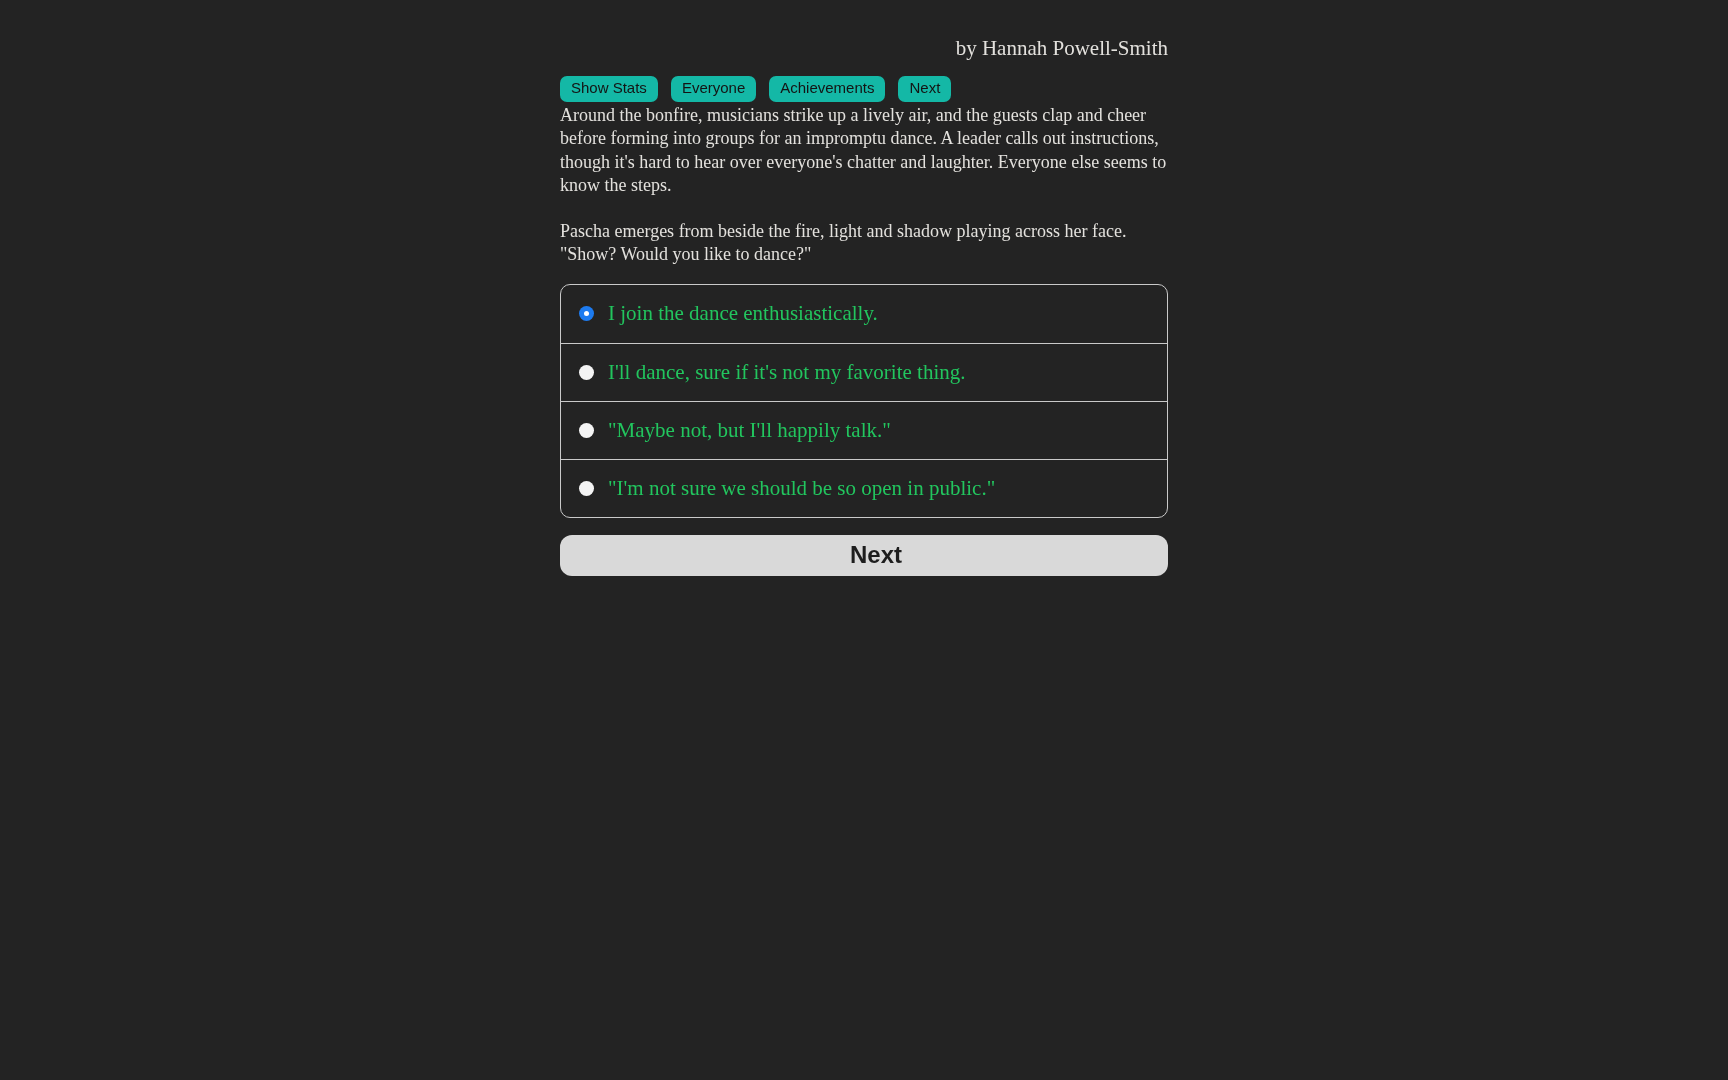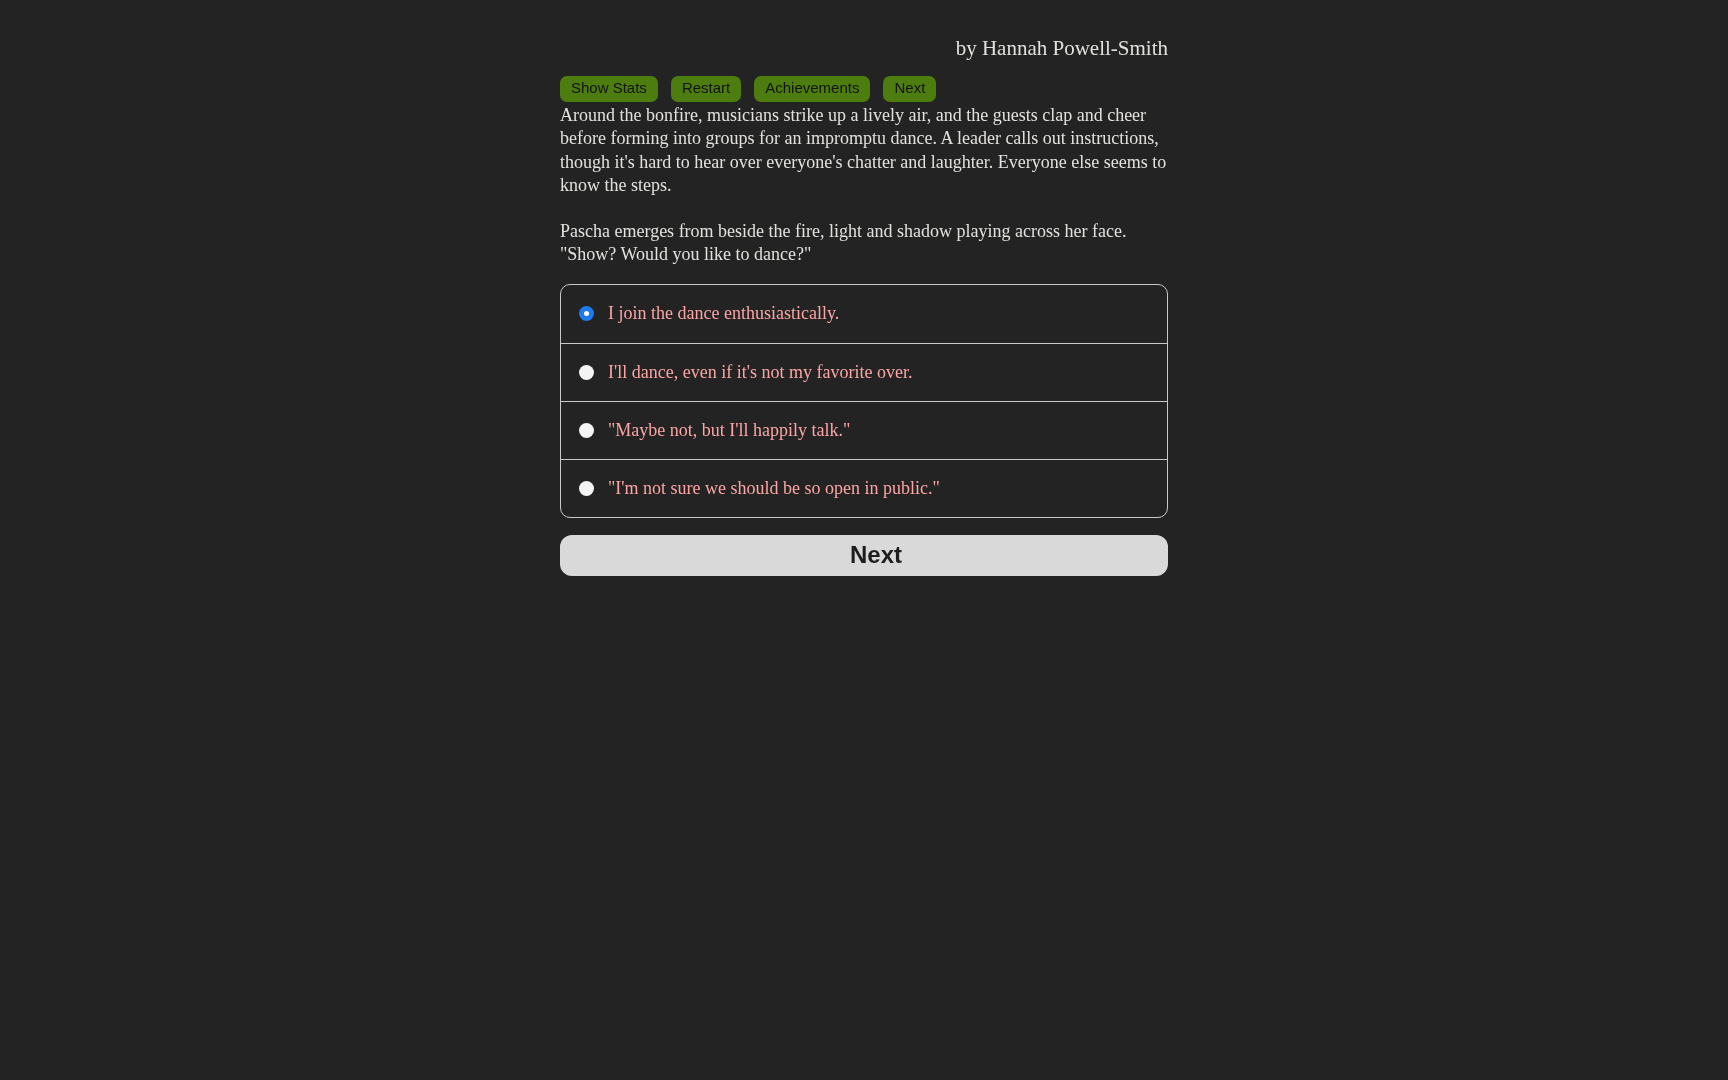--- a/index.html
+++ b/index.html
@@ -30,21 +30,21 @@
   }
   .toolbar {
     margin-top: 15px;
     display: flex;
     gap: 13px;
   }
   .toolbar button {
     font-family: "Liberation Sans", sans-serif;
     font-size: 15px;
     color: #141414;
-    background: #4d7c0f;
+    background: #14b8a6;
     border: none;
     border-radius: 7px;
     padding: 4px 11px 5px 11px;
     cursor: pointer;
     line-height: 1.1;
   }
   .story { margin-top: 2px; }
   .story p {
     font-size: 18px;
     line-height: 23.5px;
@@ -80,22 +80,22 @@
     content: "";
     position: absolute;
     left: 5px;
     top: 5px;
     width: 5px;
     height: 5px;
     border-radius: 50%;
     background: #ffffff;
   }
   .choice-label {
-    font-size: 18px;
-    color: #fca5a5;
+    font-size: 21px;
+    color: #22c55e;
   }
   .next-button {
     display: block;
     width: 608px;
     margin-top: 17px;
     height: 41px;
     background: #d9d9d9;
     border: none;
     border-radius: 12px;
     font-family: "Liberation Sans", sans-serif;
@@ -109,38 +109,38 @@
 </head>
 <body>
 
 <div class="page">
 
 
   <div class="author-line">by Hannah Powell-Smith</div>
 
   <div class="toolbar">
     <button>Show Stats</button>
-    <button>Restart</button>
+    <button>Everyone</button>
     <button>Achievements</button>
     <button>Next</button>
   </div>
 
   <div class="story">
     <p>Around the bonfire, musicians strike up a lively air, and the guests clap and cheer before forming into groups for an impromptu dance. A leader calls out instructions, though it's hard to hear over everyone's chatter and laughter. Everyone else seems to know the steps.</p>
     <p>Pascha emerges from beside the fire, light and shadow playing across her face. "Show? Would you like to dance?"</p>
   </div>
 
   <div class="choices-box">
     <div class="choice-row">
       <span class="radio selected"></span>
       <span class="choice-label">I join the dance enthusiastically.</span>
     </div>
     <div class="choice-row">
       <span class="radio"></span>
-      <span class="choice-label">I'll dance, even if it's not my favorite over.</span>
+      <span class="choice-label">I'll dance, sure if it's not my favorite thing.</span>
     </div>
     <div class="choice-row">
       <span class="radio"></span>
       <span class="choice-label">"Maybe not, but I'll happily talk."</span>
     </div>
     <div class="choice-row">
       <span class="radio"></span>
       <span class="choice-label">"I'm not sure we should be so open in public."</span>
     </div>
   </div>

